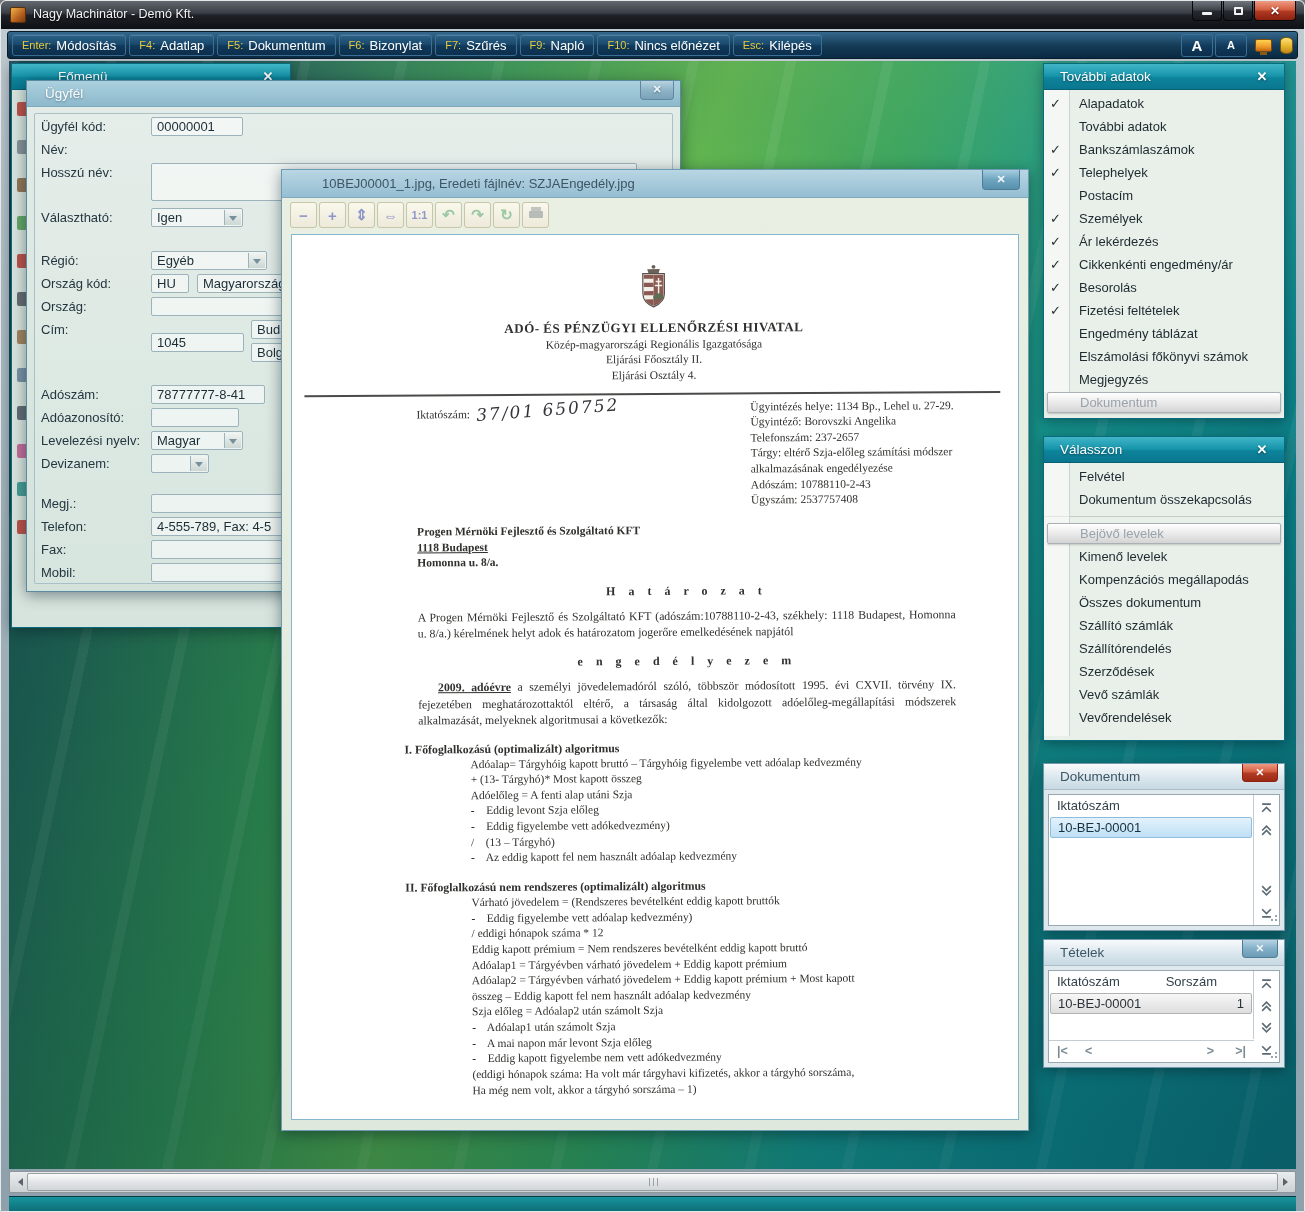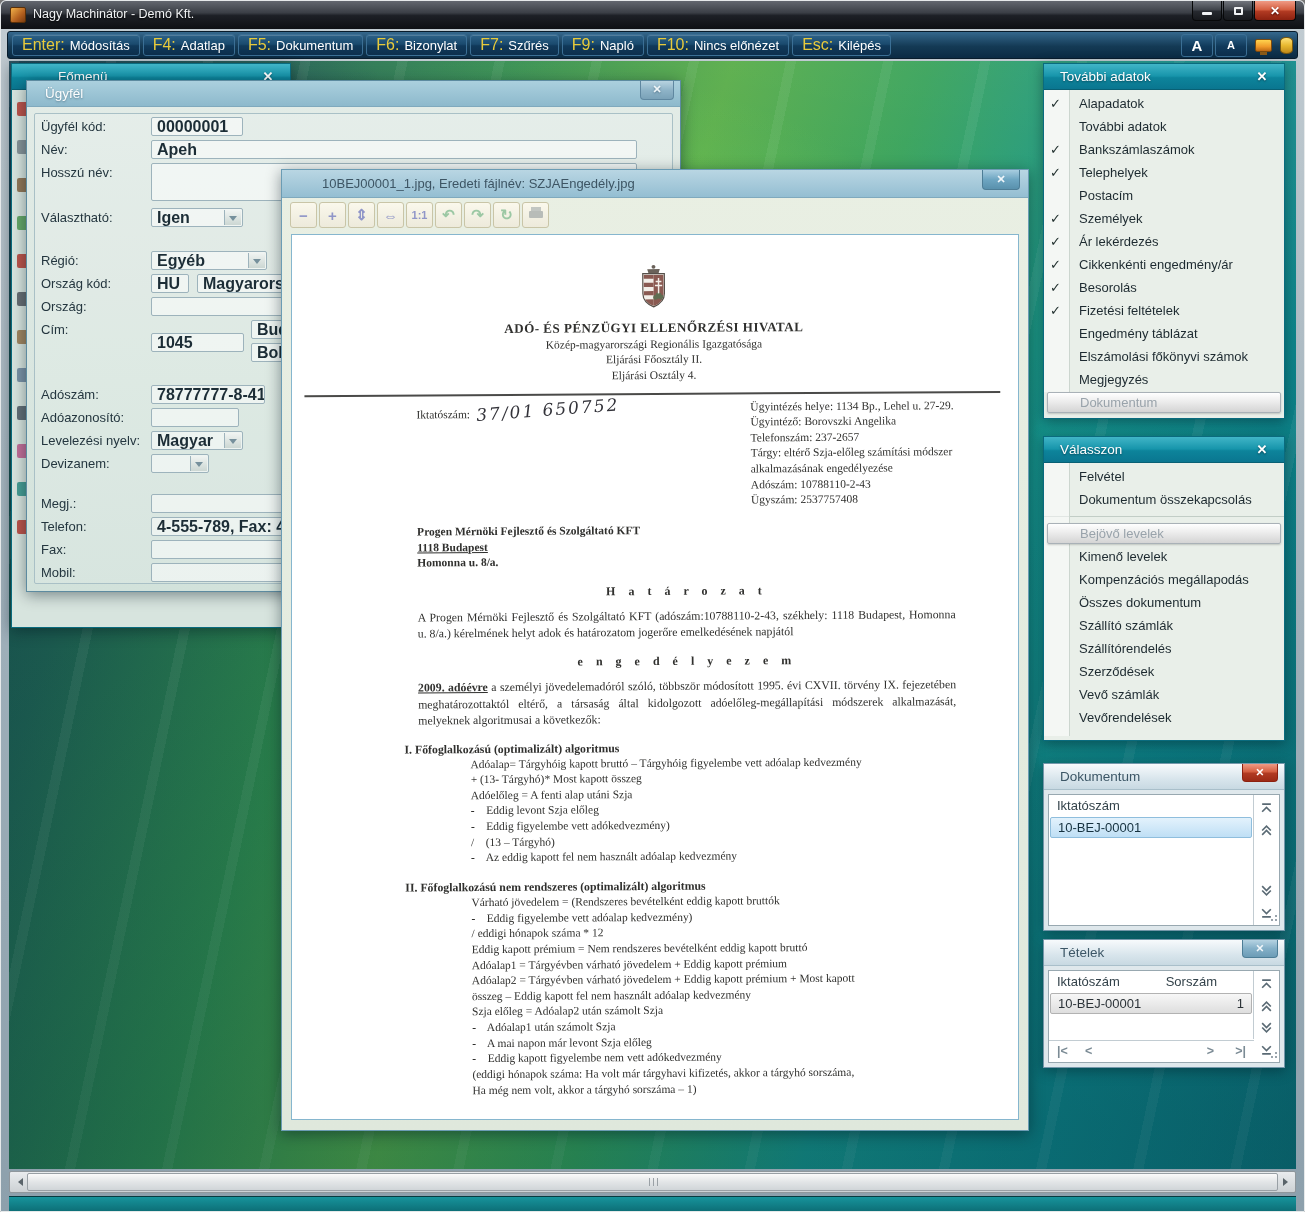--- a/index.html
+++ b/index.html
@@ -20,21 +20,21 @@
     background:linear-gradient(180deg,#71757d,#41454c 45%,#26292f 55%,#17191d);}
   .wbtn.close{width:42px;background:linear-gradient(180deg,#ef9a84,#d55f41 45%,#b13a22 55%,#8c2110);}
   .wb-min{width:10px;height:3px;background:#f0f2f4;border-radius:1px;margin-top:6px;}
   .wb-max{width:9px;height:8px;border:2px solid #f0f2f4;border-radius:1px;}
   .wb-x{color:#fff;font-size:12px;font-weight:bold;text-shadow:0 1px 2px #400;}
   .menubar{position:absolute;left:6px;right:6px;top:30px;height:28px;border:1px solid #081c2c;border-radius:3px;
     background:linear-gradient(180deg,#35688d 0%,#143a55 55%,#0b2b44 100%);display:flex;align-items:center;padding:0 4px;}
   .mitem{height:22px;display:flex;align-items:center;margin-right:3px;padding:0 9px;border-radius:3px;
     background:linear-gradient(180deg,#2d6288 0%,#1a4a6e 46%,#10395a 54%,#0d2f4d 100%);
     border:1px solid #3b6f95;box-shadow:inset 0 1px rgba(255,255,255,.18);white-space:nowrap;}
-  .mkey{color:#e7ca3c;font-size:16px;margin-right:5px;text-align:center;}
+  .mkey{color:#e7ca3c;font-size:11px;margin-right:5px;text-align:center;}
   .mlabel{color:#fff;font-size:13px;}
   .mright{margin-left:auto;display:flex;align-items:center;}
   .fbtn{width:32px;height:23px;margin-left:2px;border-radius:3px;border:1px solid #3b6f95;color:#fff;
     background:linear-gradient(180deg,#2d6288,#10395a 55%,#0d2f4d);display:flex;align-items:center;justify-content:center;font-weight:bold;}
   .icon-monitor{width:17px;height:13px;margin-left:8px;border-radius:2px;border:1px solid #7a4a10;
     background:linear-gradient(180deg,#ffd34e,#ef9a2a 60%,#c06a14);position:relative;}
   .icon-monitor::after{content:"";position:absolute;left:4px;bottom:-4px;width:7px;height:3px;background:#8a5a18;}
   .icon-db{width:13px;height:17px;margin-left:8px;border-radius:6px/4px;border:1px solid #7a5a10;
     background:linear-gradient(180deg,#ffe27a,#e8b families830 50%,#c08a18);}
   .icon-db{background:linear-gradient(180deg,#ffe27a,#e8b830 50%,#c08a18);}
@@ -75,21 +75,21 @@
     background:linear-gradient(180deg,#e3ece7 0%,#d2e2db 100%);}
   .ug-tb{height:26px;background:linear-gradient(180deg,#abd0de 0%,#8db9cc 100%);border-bottom:1px solid #7fa9bd;
     color:#fdfefe;font-size:13.5px;line-height:26px;padding-left:18px;text-shadow:0 1px 2px rgba(40,70,90,.5);position:relative;}
   .ug-x{position:absolute;right:6px;top:0;width:34px;height:19px;border:1px solid #5f87a0;border-top:none;
     border-radius:0 0 4px 4px;background:linear-gradient(180deg,#b7d3e0,#8fb4c8 50%,#7aa2b8);
     color:#eef5f8;text-align:center;line-height:17px;font-size:11px;font-weight:bold;}
   .ug-inset{position:absolute;left:7px;right:7px;top:32px;bottom:7px;border:1px solid #a9c0c6;border-radius:2px;
     background:rgba(255,255,255,.12);}
   .lb{position:absolute;left:14px;font-size:13px;color:#24363f;}
   .fd{position:absolute;height:19px;line-height:17px;background:rgba(255,255,255,.5);border:1px solid #9db3bc;
-    border-radius:2px;padding:0 5px;font-size:16px;color:#1c2d36;overflow:hidden;white-space:nowrap;font-weight:bold;}
+    border-radius:2px;padding:0 5px;font-size:13px;color:#1c2d36;overflow:hidden;white-space:nowrap;}
   .fd.ta{height:38px;}
   .cbtn{position:absolute;right:1px;top:1px;bottom:1px;width:17px;border-left:1px solid #9db3bc;
     background:linear-gradient(#f0f4f2,#ccd7d3);display:flex;align-items:center;justify-content:center;}
   .ctri{width:0;height:0;border:4px solid transparent;border-top:5px solid #76909c;margin-top:5px;}
   
   #viewer{left:280px;top:168px;width:748px;height:962px;z-index:5;border:1px solid #6b9cb4;
     background:linear-gradient(180deg,#e9efe3 0%,#dfe8dc 100%);}
   .vw-tb{height:28px;background:linear-gradient(180deg,#b9d6e3 0%,#94bed2 100%);border-bottom:1px solid #7fa9bd;
     color:#3d5564;font-size:13px;line-height:28px;padding-left:40px;position:relative;}
   .vw-x{position:absolute;right:8px;top:0;width:38px;height:20px;border:1px solid #4d7d96;border-top:none;
@@ -117,21 +117,21 @@
   .hand{display:inline-block;font-family:"DejaVu Serif",serif;font-style:italic;font-size:17px;
     letter-spacing:2px;color:#33333a;transform:rotate(-4deg) translateY(-2px);margin-left:6px;}
   .rblock{margin-left:auto;width:252px;margin-right:2px;}
   .body{margin-left:112px;width:538px;}
   .addr{margin-top:14px;font-weight:bold;}
   .addr .u{text-decoration:underline;}
   .ctitle{text-align:center;font-weight:bold;letter-spacing:5px;margin:13px 0 9px 0;font-size:12px;}
   .para{text-align:justify;font-size:11.8px;}
   .stitle{font-weight:bold;margin-top:13px;font-size:11.8px;margin-left:-14px;}
   .sline{margin-left:52px;white-space:pre-wrap;}
-  .b{font-weight:bold;} .u{text-decoration:underline;}
+  .b{font-weight:bold;margin-left:20px;} .u{text-decoration:underline;}
   
   .panel{position:absolute;left:1042px;width:242px;z-index:4;border:1px solid #0a6b7e;background:#e9efe9;
     box-shadow:0 3px 12px rgba(0,20,30,.4);}
   .plist{position:relative;padding:2px 0;}
   .gutter{position:absolute;left:0;top:0;bottom:0;width:26px;background:rgba(255,255,255,.5);border-right:1px solid #ccd6cf;}
   .pitem{position:relative;height:23px;line-height:23px;padding-left:35px;font-size:13px;color:#1d2a30;}
   .pcheck{position:absolute;left:6px;top:0;font-family:"DejaVu Sans",sans-serif;font-size:13px;font-weight:bold;color:#22312f;}
   .selbar{position:relative;margin:1px 3px;height:21px;line-height:20px;border:1px solid #a9b1b7;border-radius:2px;
     padding-left:32px;font-size:13px;color:#99a3ab;box-shadow:0 1px 2px rgba(0,0,0,.18);
     background:linear-gradient(180deg,#ffffff,#ececec 46%,#d4d4d4 100%);}
@@ -250,21 +250,20 @@
     <div class="ug-tb">
       <span>Ügyfél</span>
       <span class="ug-x">✕</span>
     </div>
     <div class="ug-inset"></div>
 
     <div class="lb" style="top:38px">Ügyfél kód:</div>
     <div class="fd" style="top:36px;left:124px;width:92px">00000001</div>
 
     <div class="lb" style="top:61px">Név:</div>
-    <div class="fd" style="top:59px;left:124px;width:486px">Apeh</div>
 
     <div class="lb" style="top:84px">Hosszú név:</div>
     <div class="fd ta" style="top:82px;left:124px;width:486px"></div>
 
     <div class="lb" style="top:129px">Választható:</div>
     <div class="fd" style="top:127px;left:124px;width:92px"><span>Igen</span><span class="cbtn">
           <span class="ctri"></span>
         </span></div>
 
     <div class="lb" style="top:172px">Régió:</div>

